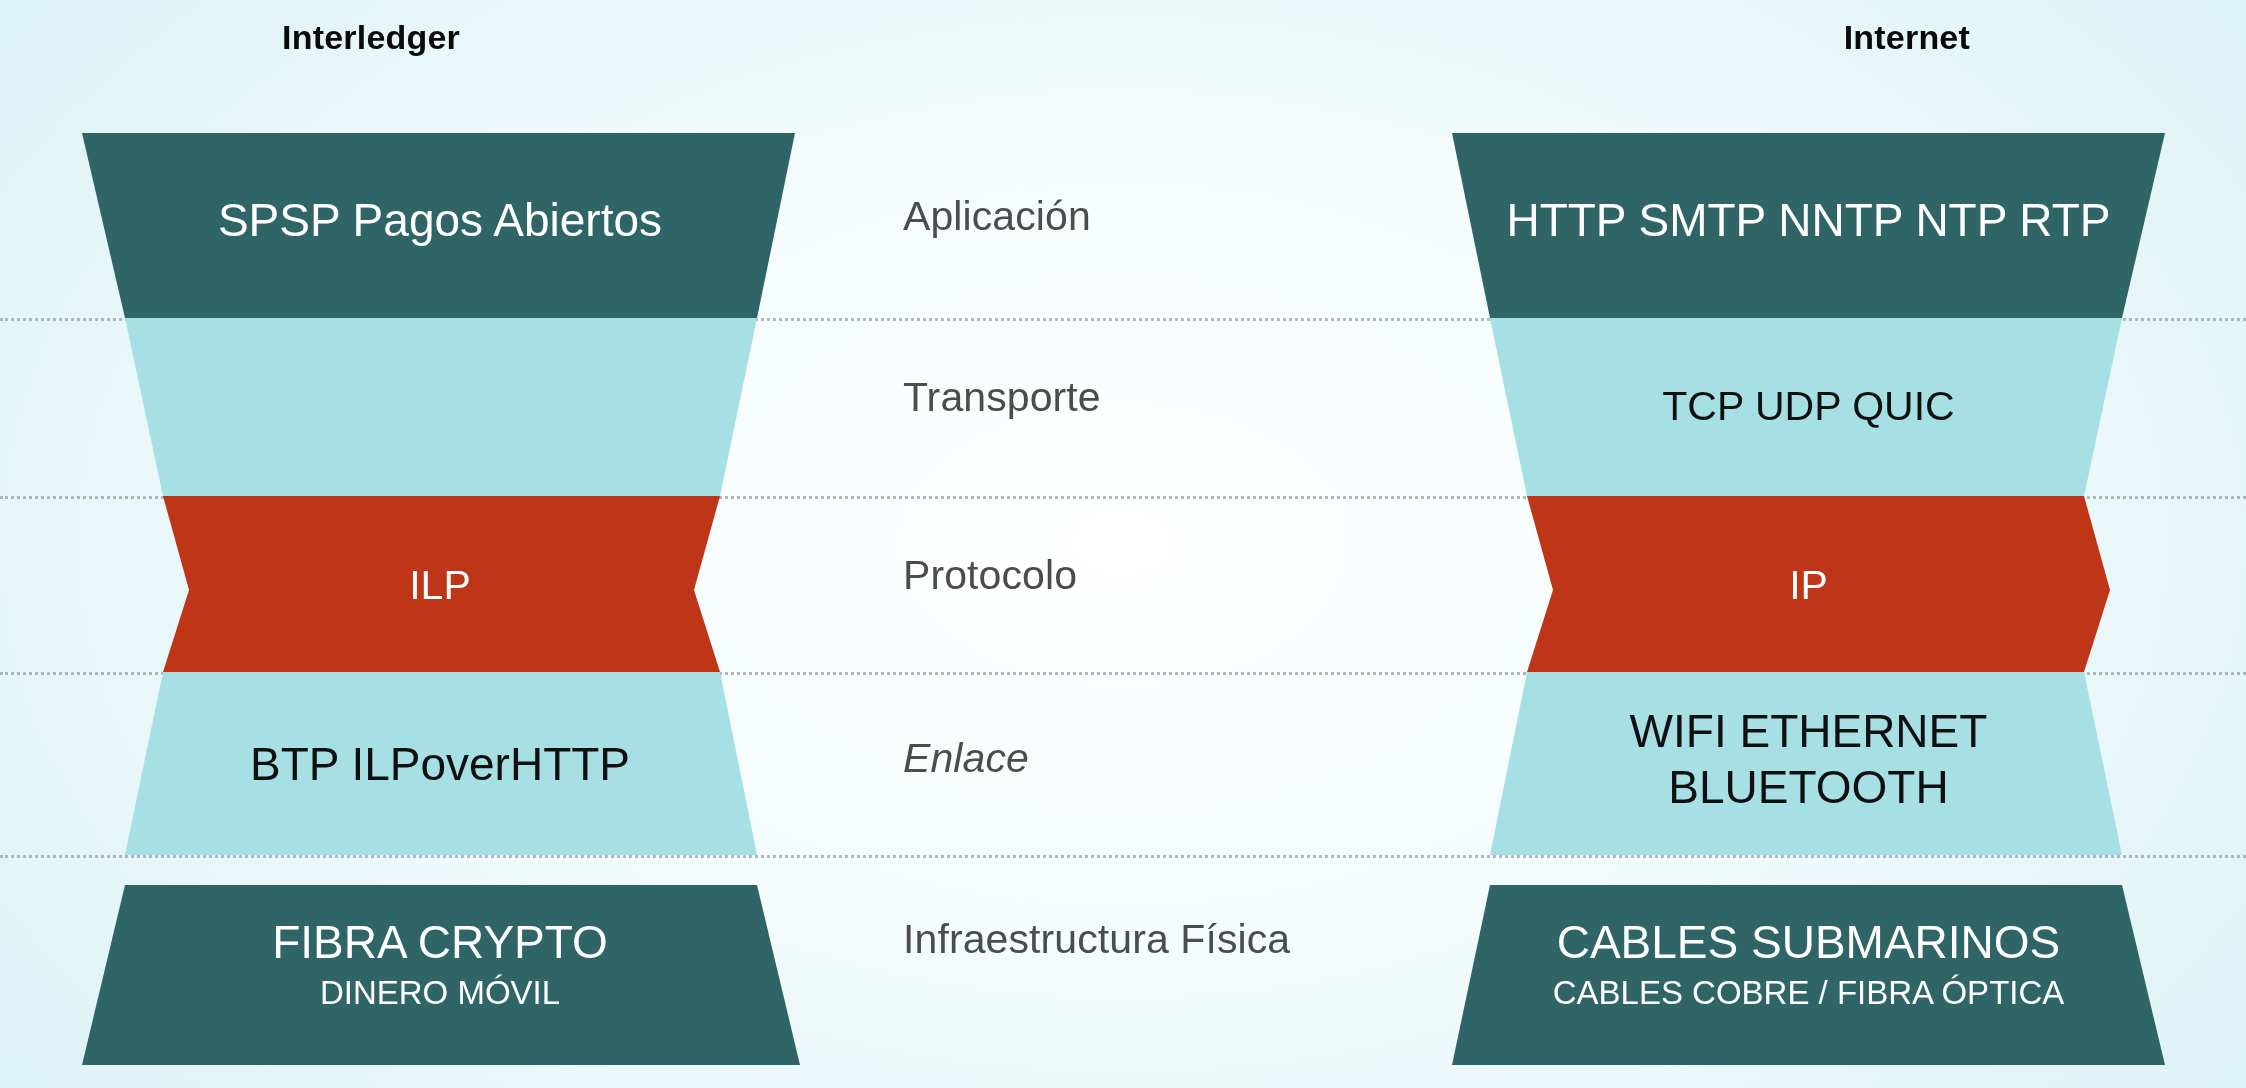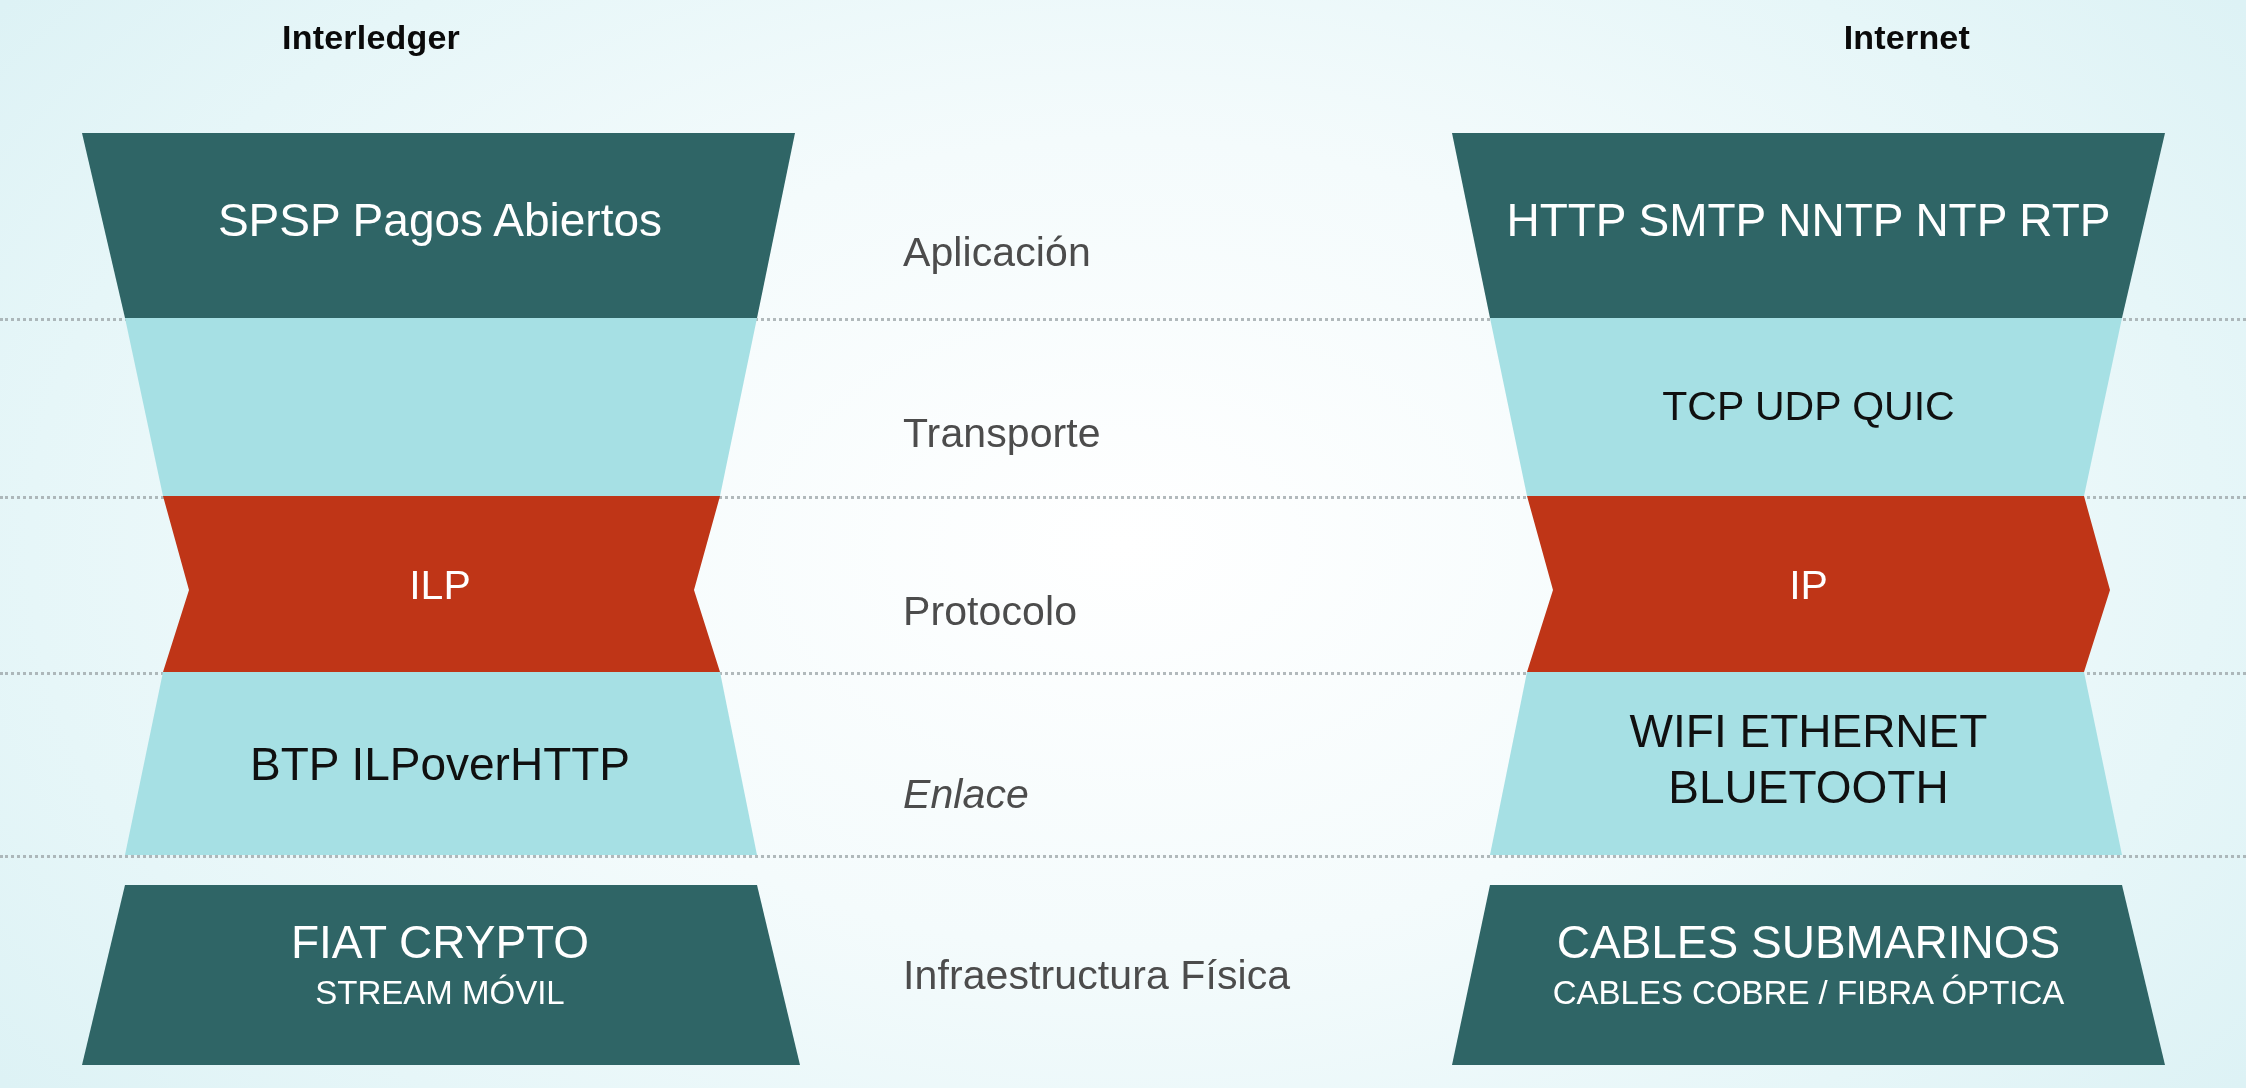--- a/index.html
+++ b/index.html
@@ -58,21 +58,20 @@
     white-space: nowrap;
   }
 
   
   .mid {
     position: absolute;
     font-size: 41px;
     color: #4c4c4c;
     white-space: nowrap;
     letter-spacing: .1px;
-    margin-top: 36px;
   }
 
   .big   { font-size: 46px; }
   .med   { font-size: 41px; }
   .small { font-size: 33px; }
 </style>
 </head>
 <body>
 
 <div id="stage">
@@ -107,22 +106,22 @@
     <polygon points="1490,885 2122,885 2165,1065 1452,1065" fill="#2F6566"></polygon>
   </svg>
 
   <div class="lbl light big" style="left:80px; top:196px; width:720px;">SPSP   Pagos Abiertos</div>
 
 
   <div class="lbl light med" style="left:80px; top:564px; width:720px;">ILP</div>
 
   <div class="lbl dark big" style="left:80px; top:740px; width:720px;">BTP  ILPoverHTTP</div>
 
-  <div class="lbl light big" style="left:80px; top:918px; width:720px;">FIAT   CRYPTO</div>
-  <div class="lbl light small" style="left:80px; top:976px; width:720px;">STREAM MÓVIL</div>
+  <div class="lbl light big" style="left:80px; top:918px; width:720px;">FIBRA   CRYPTO</div>
+  <div class="lbl light small" style="left:80px; top:976px; width:720px;">DINERO MÓVIL</div>
 
   <div class="mid" style="left:903px; top:193px;">Aplicación</div>
 
   <div class="mid" style="left:903px; top:374px;text-align:center;">Transporte</div>
 
   <div class="mid" style="left:903px; top:552px;">Protocolo</div>
 
   <div class="mid" style="left:903px; top:735px;font-style:italic;">Enlace</div>
 
   <div class="mid" style="left:903px; top:916px;">Infraestructura Física</div>

